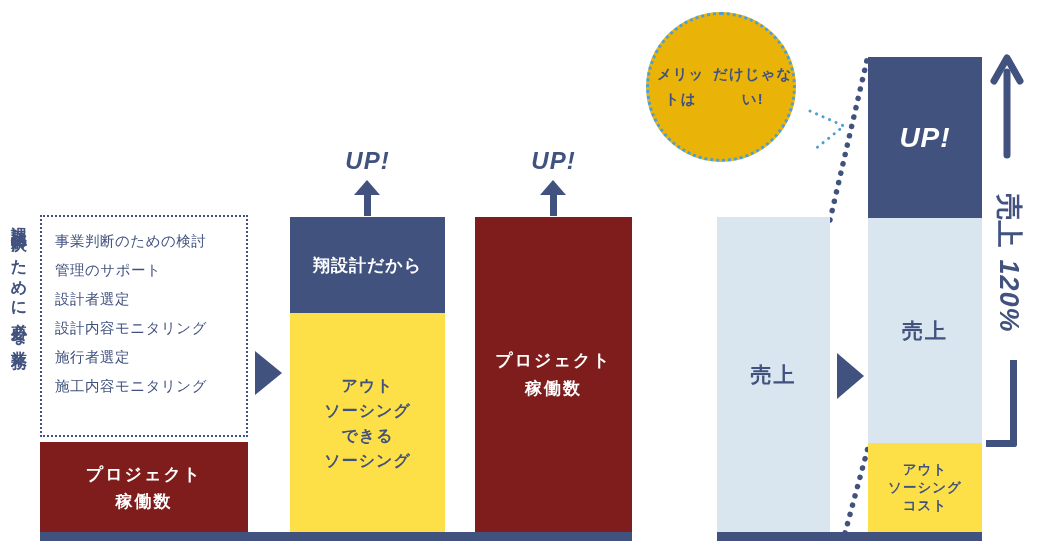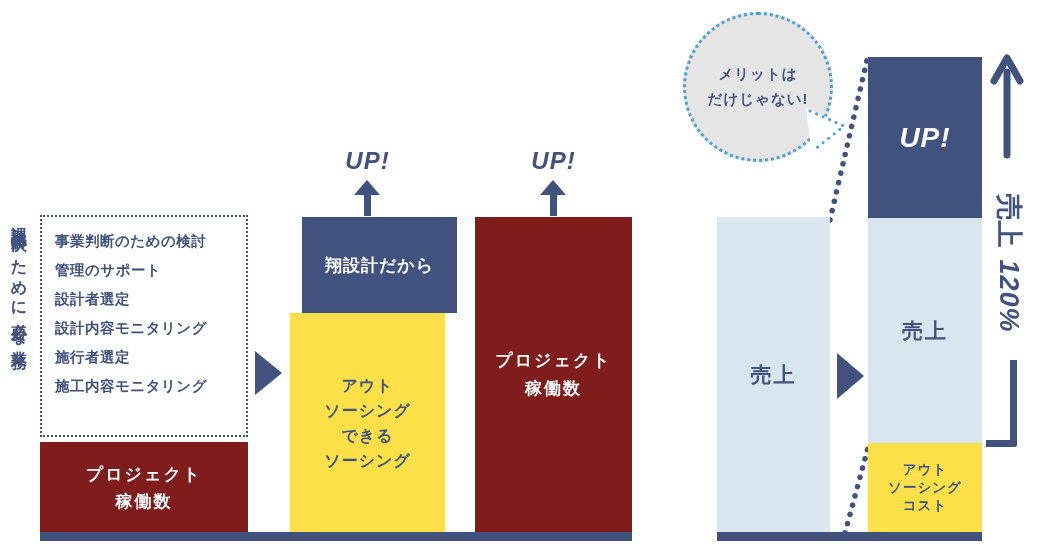--- a/index.html
+++ b/index.html
@@ -17,55 +17,55 @@
     font-size:16px;font-weight:bold;color:#41527f;letter-spacing:3px;line-height:26px;
   }
 
   
   .task-box{
     left:40px;top:215px;width:208px;height:222px;box-sizing:border-box;
     border:2px dotted #41527f;background:#ffffff;
     padding:10px 0 0 13px;
   }
   .task-item{
-    font-size:14.5px;font-weight:bold;color:#41527f;line-height:29px;
+    font-size:14.5px;font-weight:normal;color:#41527f;line-height:29px;
     letter-spacing:0.5px;white-space:nowrap;
   }
 
   
   .box-flex{display:flex;flex-direction:column;align-items:center;justify-content:center;text-align:center;}
   .sky{background:#7f1d1d;}
   .pale{background:#d9e6ef;}
   .grayfill{background:#fde047;}
   .navyfill{background:#41527f;}
 
   .project-count-box{left:40px;top:442px;width:208px;height:91px;
     color:#ffffff;font-size:17px;font-weight:bold;line-height:27px;letter-spacing:2px;}
 
   .flow-arrow{width:0;height:0;border-top:22px solid transparent;border-bottom:22px solid transparent;border-left:27px solid #41527f;}
 
-  .bar-shou-top{left:302px;top:217px;width:155px;height:96px;
+  .bar-shou-top{left:290px;top:217px;width:155px;height:96px;
     color:#ffffff;font-size:17px;font-weight:bold;line-height:27px;letter-spacing:1px;}
   .bar-shou-bottom{left:290px;top:313px;width:155px;height:220px;
     color:#41527f;font-size:16px;font-weight:bold;line-height:25px;letter-spacing:1px;}
 
   .bar-project{left:475px;top:217px;width:157px;height:316px;
     color:#ffffff;font-size:17px;font-weight:bold;line-height:28px;letter-spacing:2px;}
 
   .up-label{font-style:italic;font-weight:900;font-size:24px;color:#41527f;text-align:center;letter-spacing:1px;}
   .up-stem{width:7px;background:#41527f;}
   .up-head{width:0;height:0;border-left:13px solid transparent;border-right:13px solid transparent;border-bottom:15px solid #41527f;}
 
   .baseline{height:9px;background:#41527f;top:532px;}
 
   
   .bubble{
-    left:683px;top:12px;width:150px;height:150px;box-sizing:border-box;
-    border:3px dotted #4d9fd6;border-radius:50%;background:#e5e5e5;
-    display:flex;flex-direction:column;align-items:center;justify-content:center;text-align:center;
+    left:646px;top:12px;width:150px;height:150px;box-sizing:border-box;
+    border:3px dotted #4d9fd6;border-radius:50%;background:#eab308;
+    display:flex;flex-direction:row;align-items:center;justify-content:center;text-align:center;
     color:#41527f;font-size:14.5px;font-weight:bold;line-height:25px;letter-spacing:1px;
   }
 
   
   .before-bar{left:717px;top:217px;width:113px;height:316px;
     color:#41527f;font-size:21px;font-weight:bold;letter-spacing:2px;}
   .after-up{left:868px;top:57px;width:114px;height:161px;
     color:#ffffff;font-style:italic;font-weight:900;font-size:28px;letter-spacing:1px;}
   .after-sales{left:868px;top:218px;width:114px;height:225px;
     color:#41527f;font-size:21px;font-weight:bold;letter-spacing:2px;}

